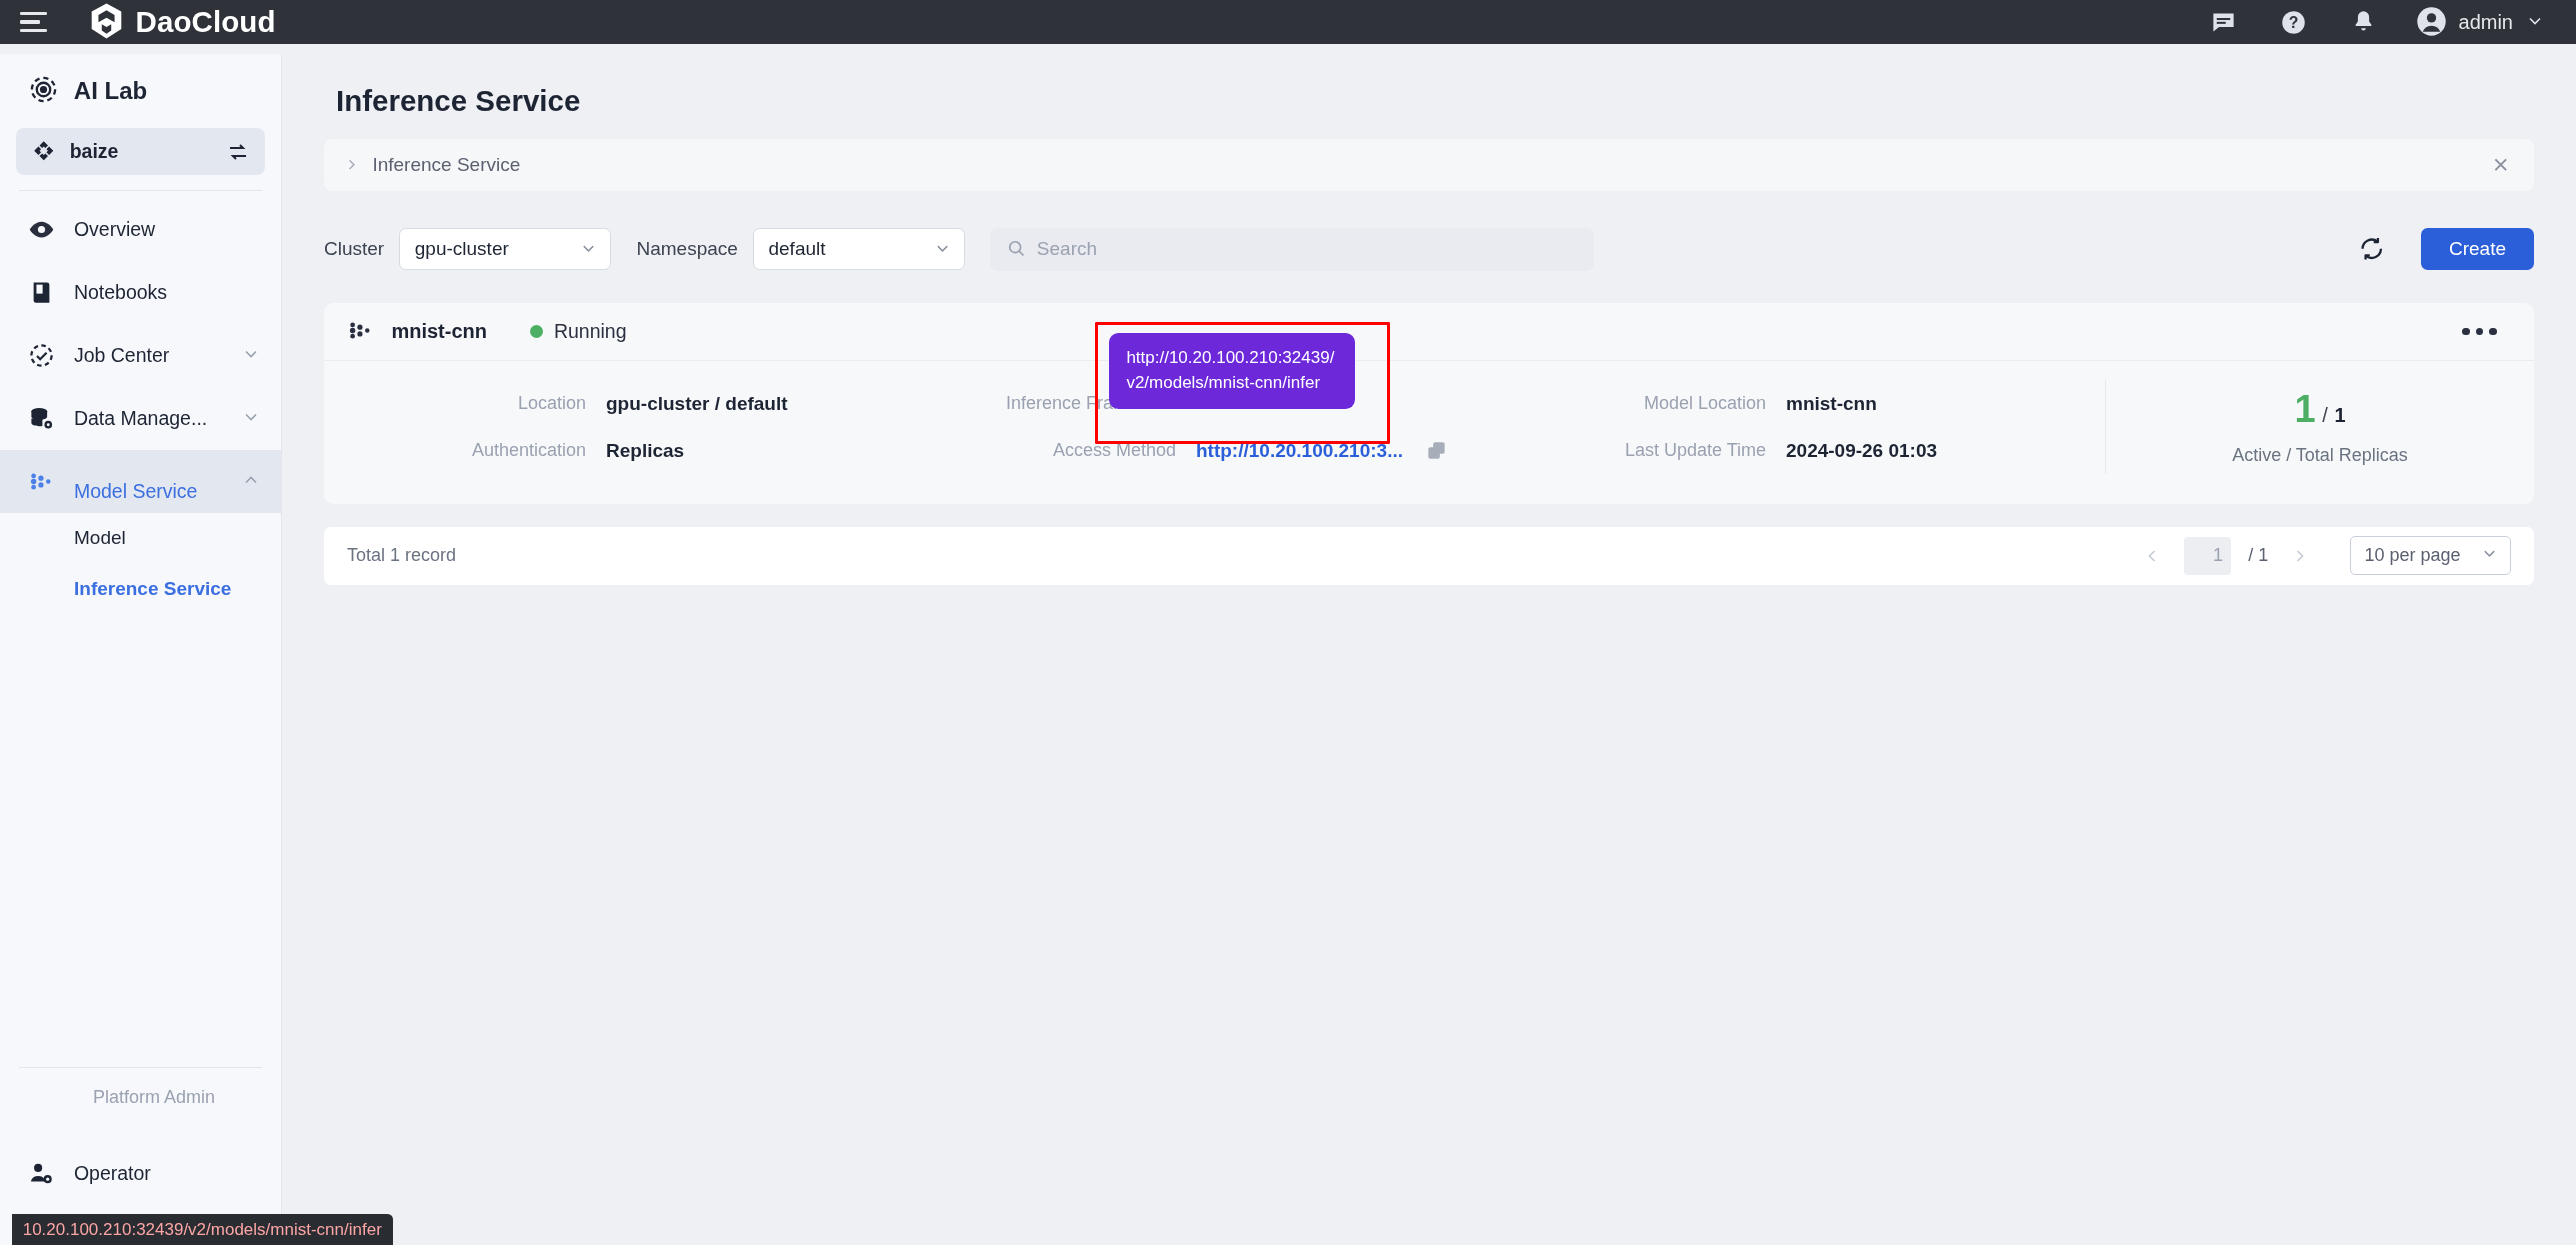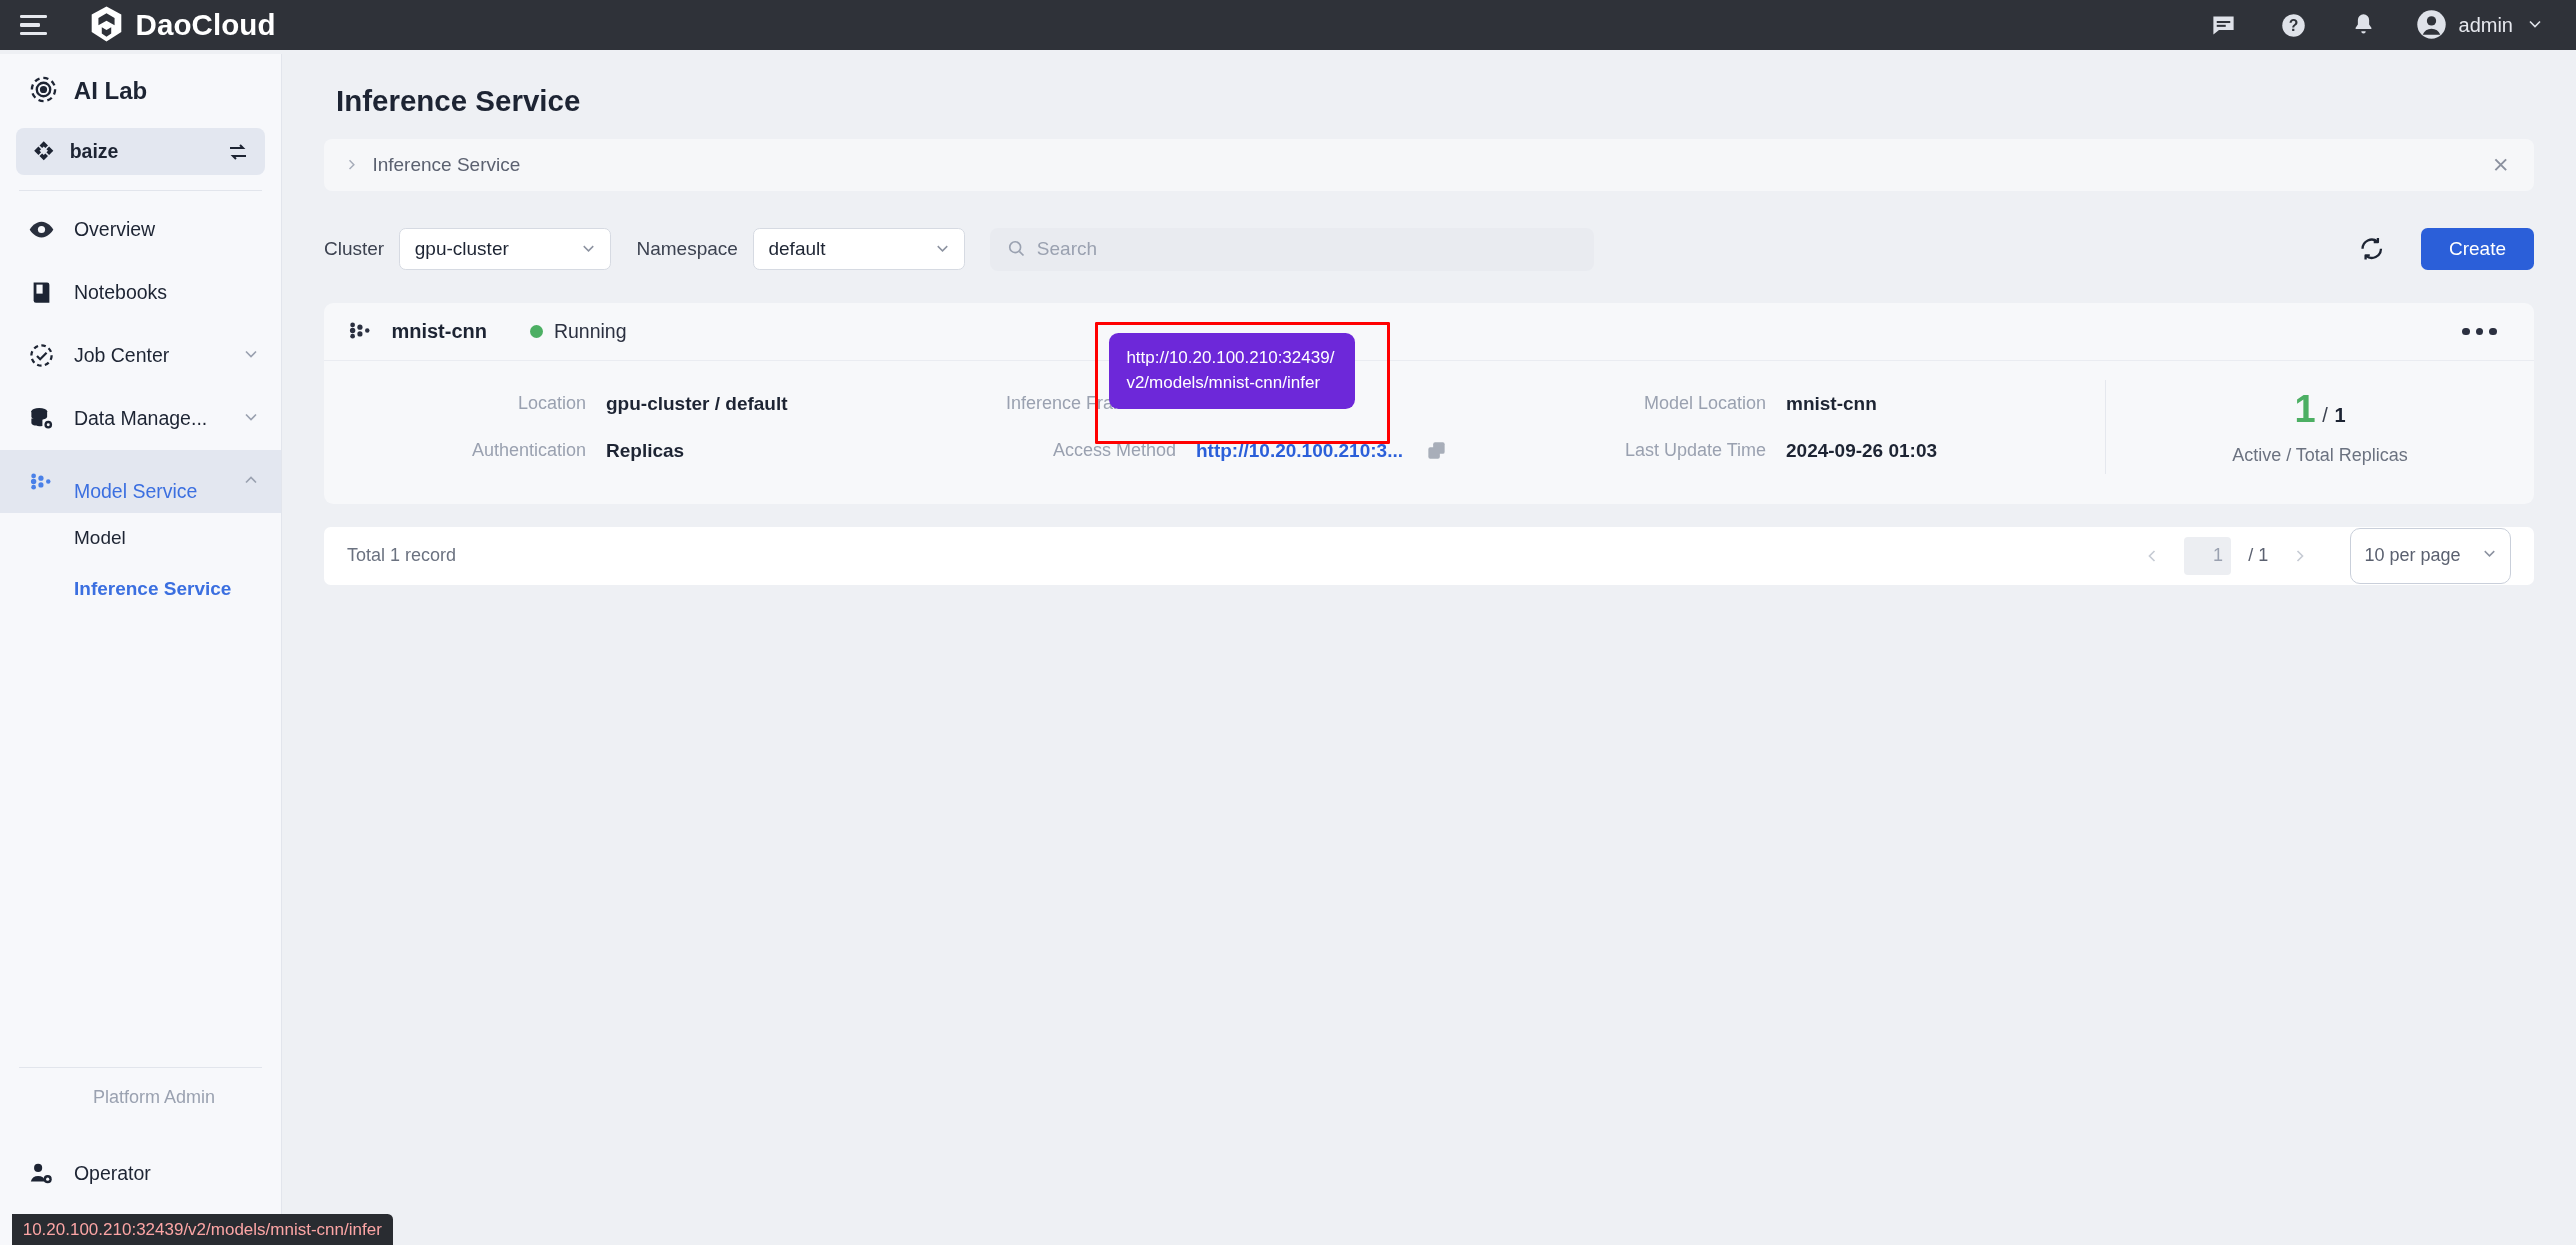--- a/index.html
+++ b/index.html
@@ -7,21 +7,21 @@
     width: 2576px; height: 1245px;
     font-family: "Liberation Sans", sans-serif;
     background: #eef0f4;
     overflow: hidden;
   }
   body { position: relative; }
 
   
   .topbar {
     position: absolute; top: 0; left: 0;
-    width: 2576px; height: 50px;
+    width: 2576px; height: 44px;
     background: #2f3239;
     display: flex; align-items: center;
   }
   .hamburger {
     width: 29.5px; height: 29.5px; margin-left: 20px;
     display: flex; flex-direction: column; justify-content: center; gap: 5.4px;
     cursor: pointer;
   }
   .hamburger span { display: block; height: 3.4px; background: #e6e8ee; border-radius: 1.3px; }
   .hamburger span:nth-child(1) { width: 27px; }
@@ -176,21 +176,21 @@
   .total-text { font-size: 18px; color: #6b7280; }
   .pager { margin-left: auto; display: flex; align-items: center; gap: 17.4px; }
   .pg-arrow { width: 29.5px; height: 29.5px; display: flex; align-items: center; justify-content: center; cursor: pointer; }
   .pg-input {
     width: 47px; height: 38px; background: #eceef2; border-radius: 4px;
     display: flex; align-items: center; justify-content: flex-end; padding-right: 8px;
     font-size: 18px; color: #9aa1b0; cursor: text;
   }
   .pg-of { font-size: 18px; color: #5b6170; }
   .pg-size {
-    margin-left: 17.4px; height: 56px; width: 161px; border: 0.7px solid #c9cfda; border-radius: 10px;
+    margin-left: 17.4px; height: 39px; width: 161px; border: 0.7px solid #c9cfda; border-radius: 5px;
     display: flex; align-items: center; padding: 0 10.7px 0 13.4px; cursor: pointer;
   }
   .pg-size span { font-size: 18px; color: #5b6170; }
   .pg-size .chev { margin-left: auto; }
 
   
   .statusbar {
     position: absolute; left: 12px; bottom: 0; height: 31px;
     background: #292c31; color: #fca5a5; font-size: 17px;
     display: flex; align-items: center; padding: 0 10.7px;

